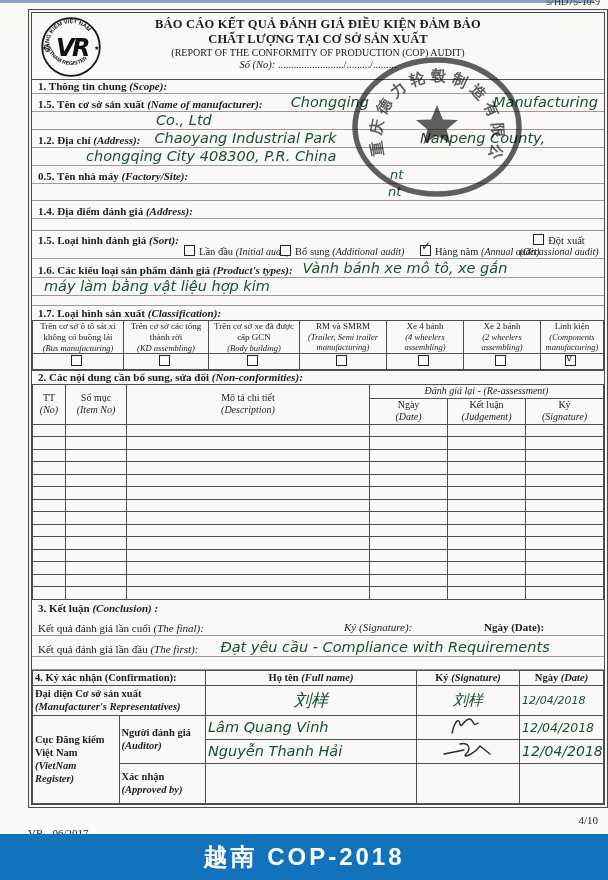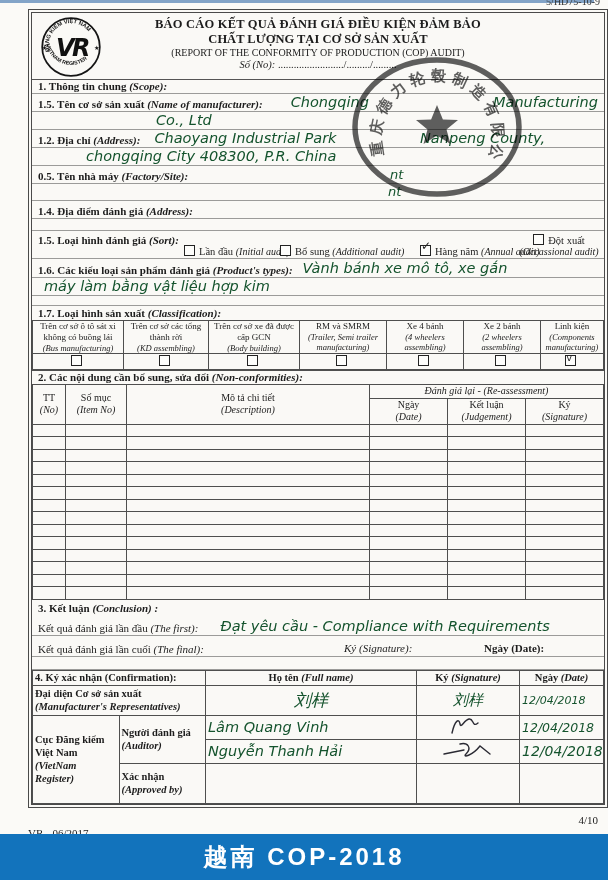--- a/index.html
+++ b/index.html
@@ -361,29 +361,29 @@
             <td></td>
           </tr>
   </tbody>
       </table>
 
   <div class="row caption" style="height:15px">
     <span class="lab"><span>3. Kết luận</span>
       <span class="en">(Conclusion) :</span></span>
   </div>
   <div class="row" style="height:21px">
-    <span class="lab" style="font-weight:normal"><span>Kết quả đánh giá lần đầu</span>
-      <span class="en">(The first):</span></span>
-    <span class="hw big" style="margin-left:22px">Đạt yêu cầu  -  Compliance  with  Requirements</span>
-  </div>
-  <div class="row" style="height:21px">
     <span class="lab" style="font-weight:normal"><span>Kết quả đánh giá lần cuối</span>
       <span class="en">(The final):</span></span>
     <span class="lab abs" style="left:312px;bottom:2px;font-weight:normal"><span class="en">Ký (Signature):</span></span>
     <span class="lab abs" style="left:452px;bottom:2px"><span>Ngày (Date):</span></span>
+  </div>
+  <div class="row" style="height:21px">
+    <span class="lab" style="font-weight:normal"><span>Kết quả đánh giá lần đầu</span>
+      <span class="en">(The first):</span></span>
+    <span class="hw big" style="margin-left:22px">Đạt yêu cầu  -  Compliance  with  Requirements</span>
   </div>
   <div class="row" style="height:13px"></div>
 
   <table class="t4tbl">
     <tbody>
           <tr style="height:15px">
       <th colspan="2" class="lblcell" style="width:168px">4. Ký xác nhận (Confirmation):</th>
       <th style="width:206px"><span>Họ tên</span> <span class="en" style="font-weight:bold;font-style:italic">(Full name)</span></th>
       <th style="width:98px"><span>Ký</span> <span class="en" style="font-weight:bold;font-style:italic">(Signature)</span></th>
       <th><span>Ngày</span> <span class="en" style="font-weight:bold;font-style:italic">(Date)</span></th>

